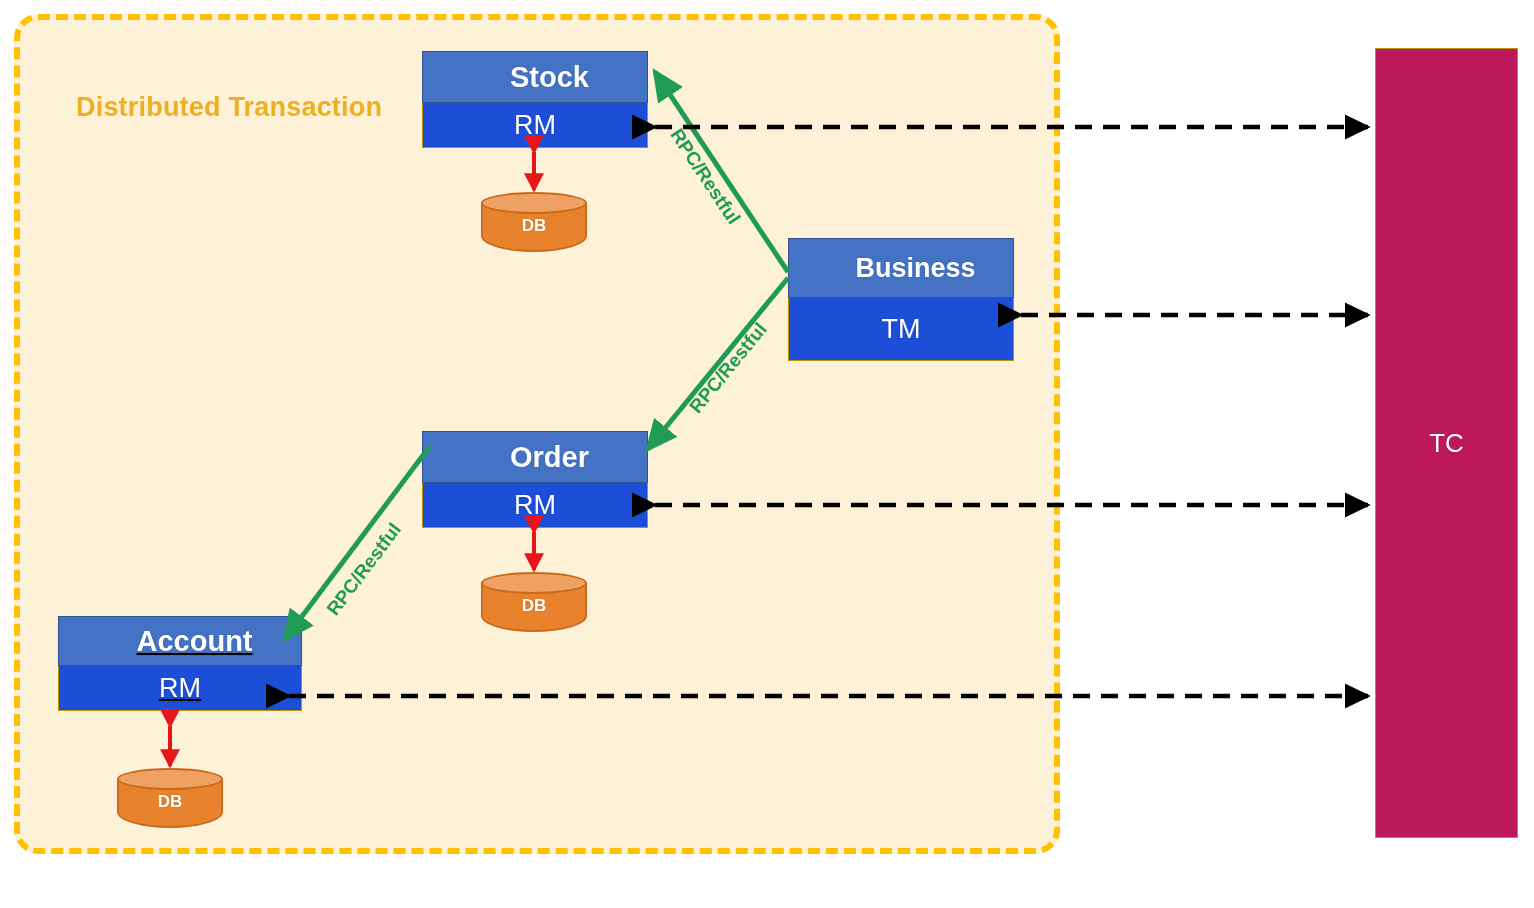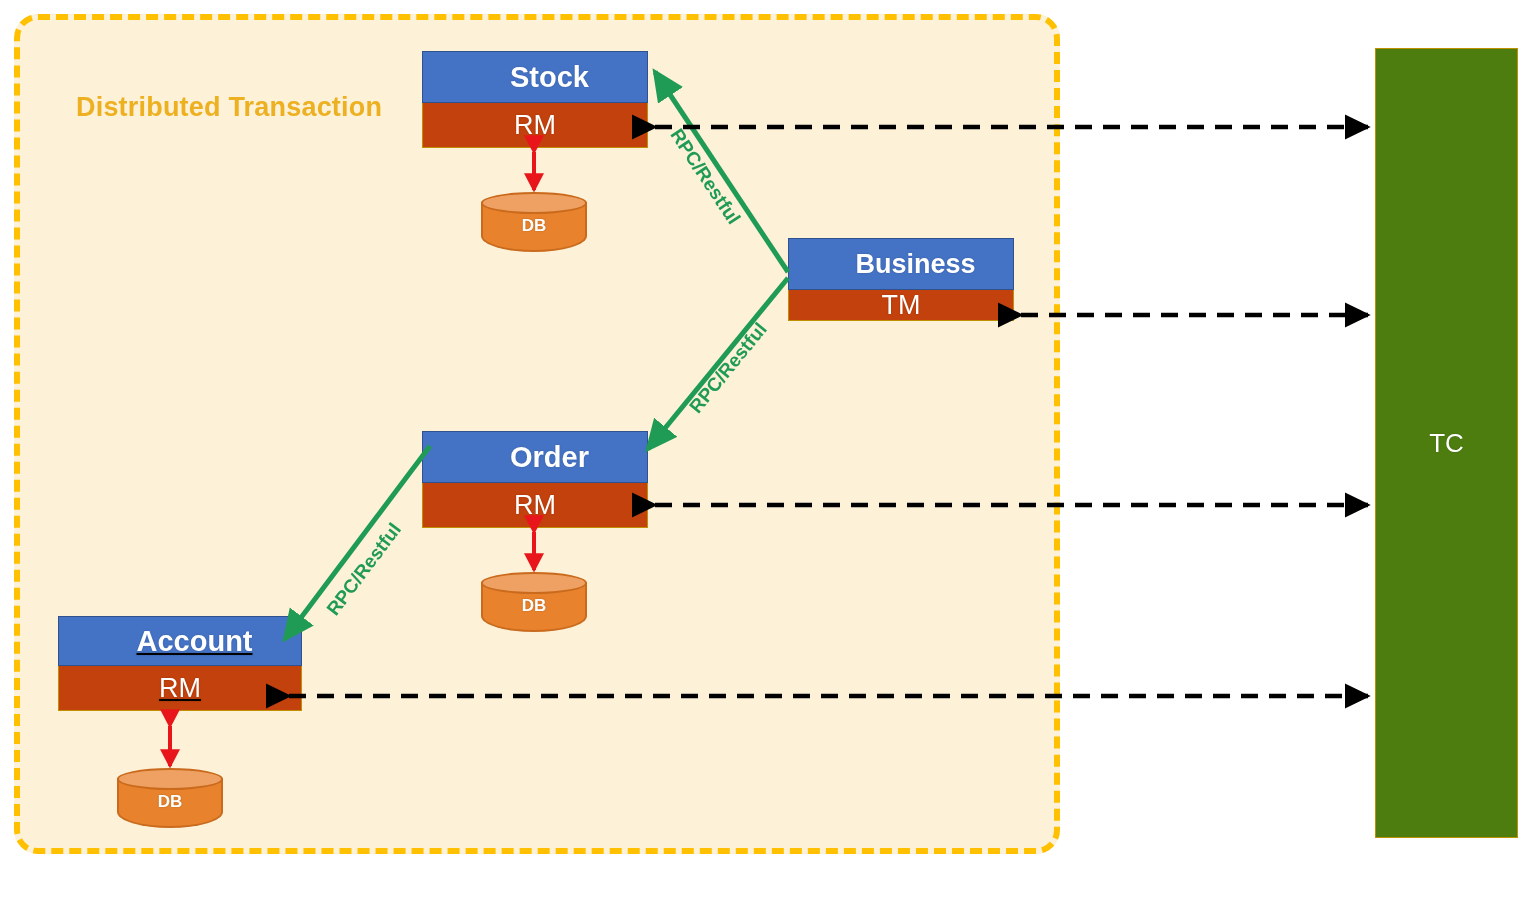--- a/index.html
+++ b/index.html
@@ -53,21 +53,21 @@
     color: #FFFFFF;
     font-weight: bold;
     display: flex;
     align-items: center;
     justify-content: center;
     text-shadow: 0 0 2px rgba(0,0,0,0.18);
     padding-left: 29px;
   }
   .service .mgr {
     box-sizing: border-box;
-    background: #c2410c;
+    background: #1d4ed8;
     border: 1px solid #BF9000;
     border-top: none;
     color: #FFFFFF;
     display: flex;
     align-items: center;
     justify-content: center;
     text-shadow: 0 0 2px rgba(0,0,0,0.18);
   }
 
   
@@ -77,22 +77,22 @@
   #svc-account  { left: 58px;  top: 616px; width: 244px; text-decoration: underline; }
 
   #svc-stock .head,
   #svc-order .head   { height: 52px; font-size: 29px; }
   #svc-stock .mgr,
   #svc-order .mgr    { height: 45px; font-size: 27px; }
 
   #svc-account .head { height: 50px; font-size: 29px; }
   #svc-account .mgr  { height: 45px; font-size: 27px; }
 
-  #svc-business .head{ height: 52px; font-size: 27px; }
-  #svc-business .mgr { height: 31px; font-size: 27px; text-align: center; }
+  #svc-business .head{ height: 60px; font-size: 27px; }
+  #svc-business .mgr { height: 63px; font-size: 27px; text-align: center; }
 
   
   .db {
     position: absolute;
     width: 106px;
     height: 64px;
   }
   .db .body {
     position: absolute;
     left: 0; top: 10px;
@@ -143,21 +143,21 @@
   }
 
   
   .tc-panel {
     position: absolute;
     left: 1375px;
     top: 48px;
     width: 143px;
     height: 790px;
     box-sizing: border-box;
-    background: #4d7c0f;
+    background: #be185d;
     border: 1px solid #BF9000;
     display: flex;
     align-items: center;
     justify-content: center;
   }
   .tc-panel .tc-label {
     font-size: 26px;
     color: #FFFFFF;
     text-shadow: 0 0 2px rgba(0,0,0,0.18);
   }

